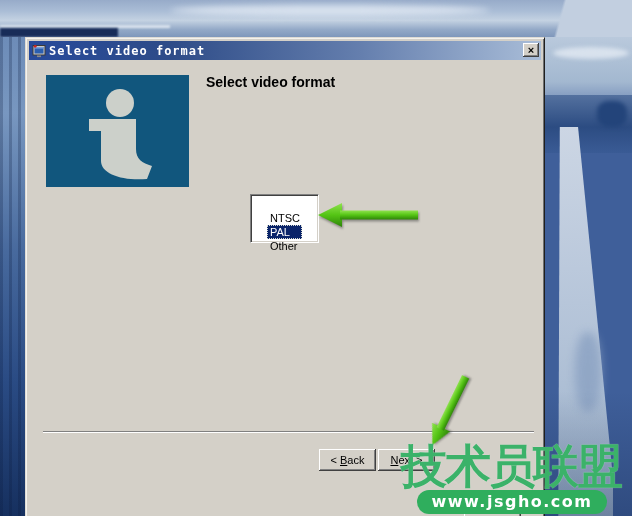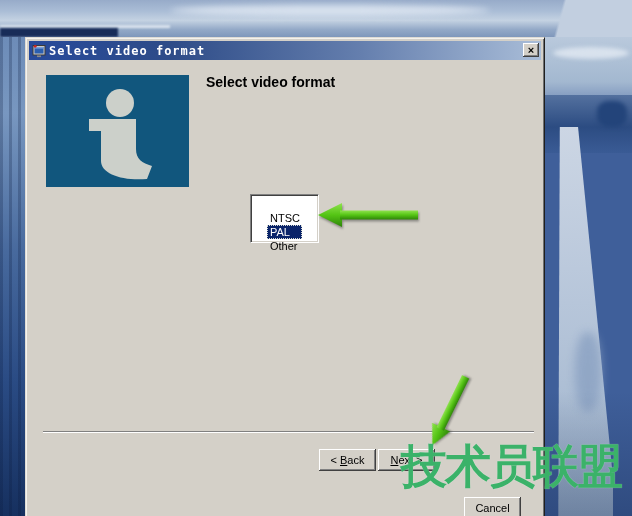--- a/index.html
+++ b/index.html
@@ -152,14 +152,15 @@
         <stop offset="0" stop-color="#8fe24e"></stop>
           <stop offset="0.5" stop-color="#54c414"></stop>
           <stop offset="1" stop-color="#2f8409"></stop>
       </linearGradient>
     </defs>
     <polygon points="2,11 22,1 22,21" fill="url(#ag2)"></polygon>
     <rect x="20" y="7" width="58" height="8" fill="url(#ag2)"></rect>
   </svg>
 
   <div class="wm-brand">技术员联盟</div>
+  <div class="wm-bar">www.jsgho.com</div>
 
 </div>
 
 </body></html>

